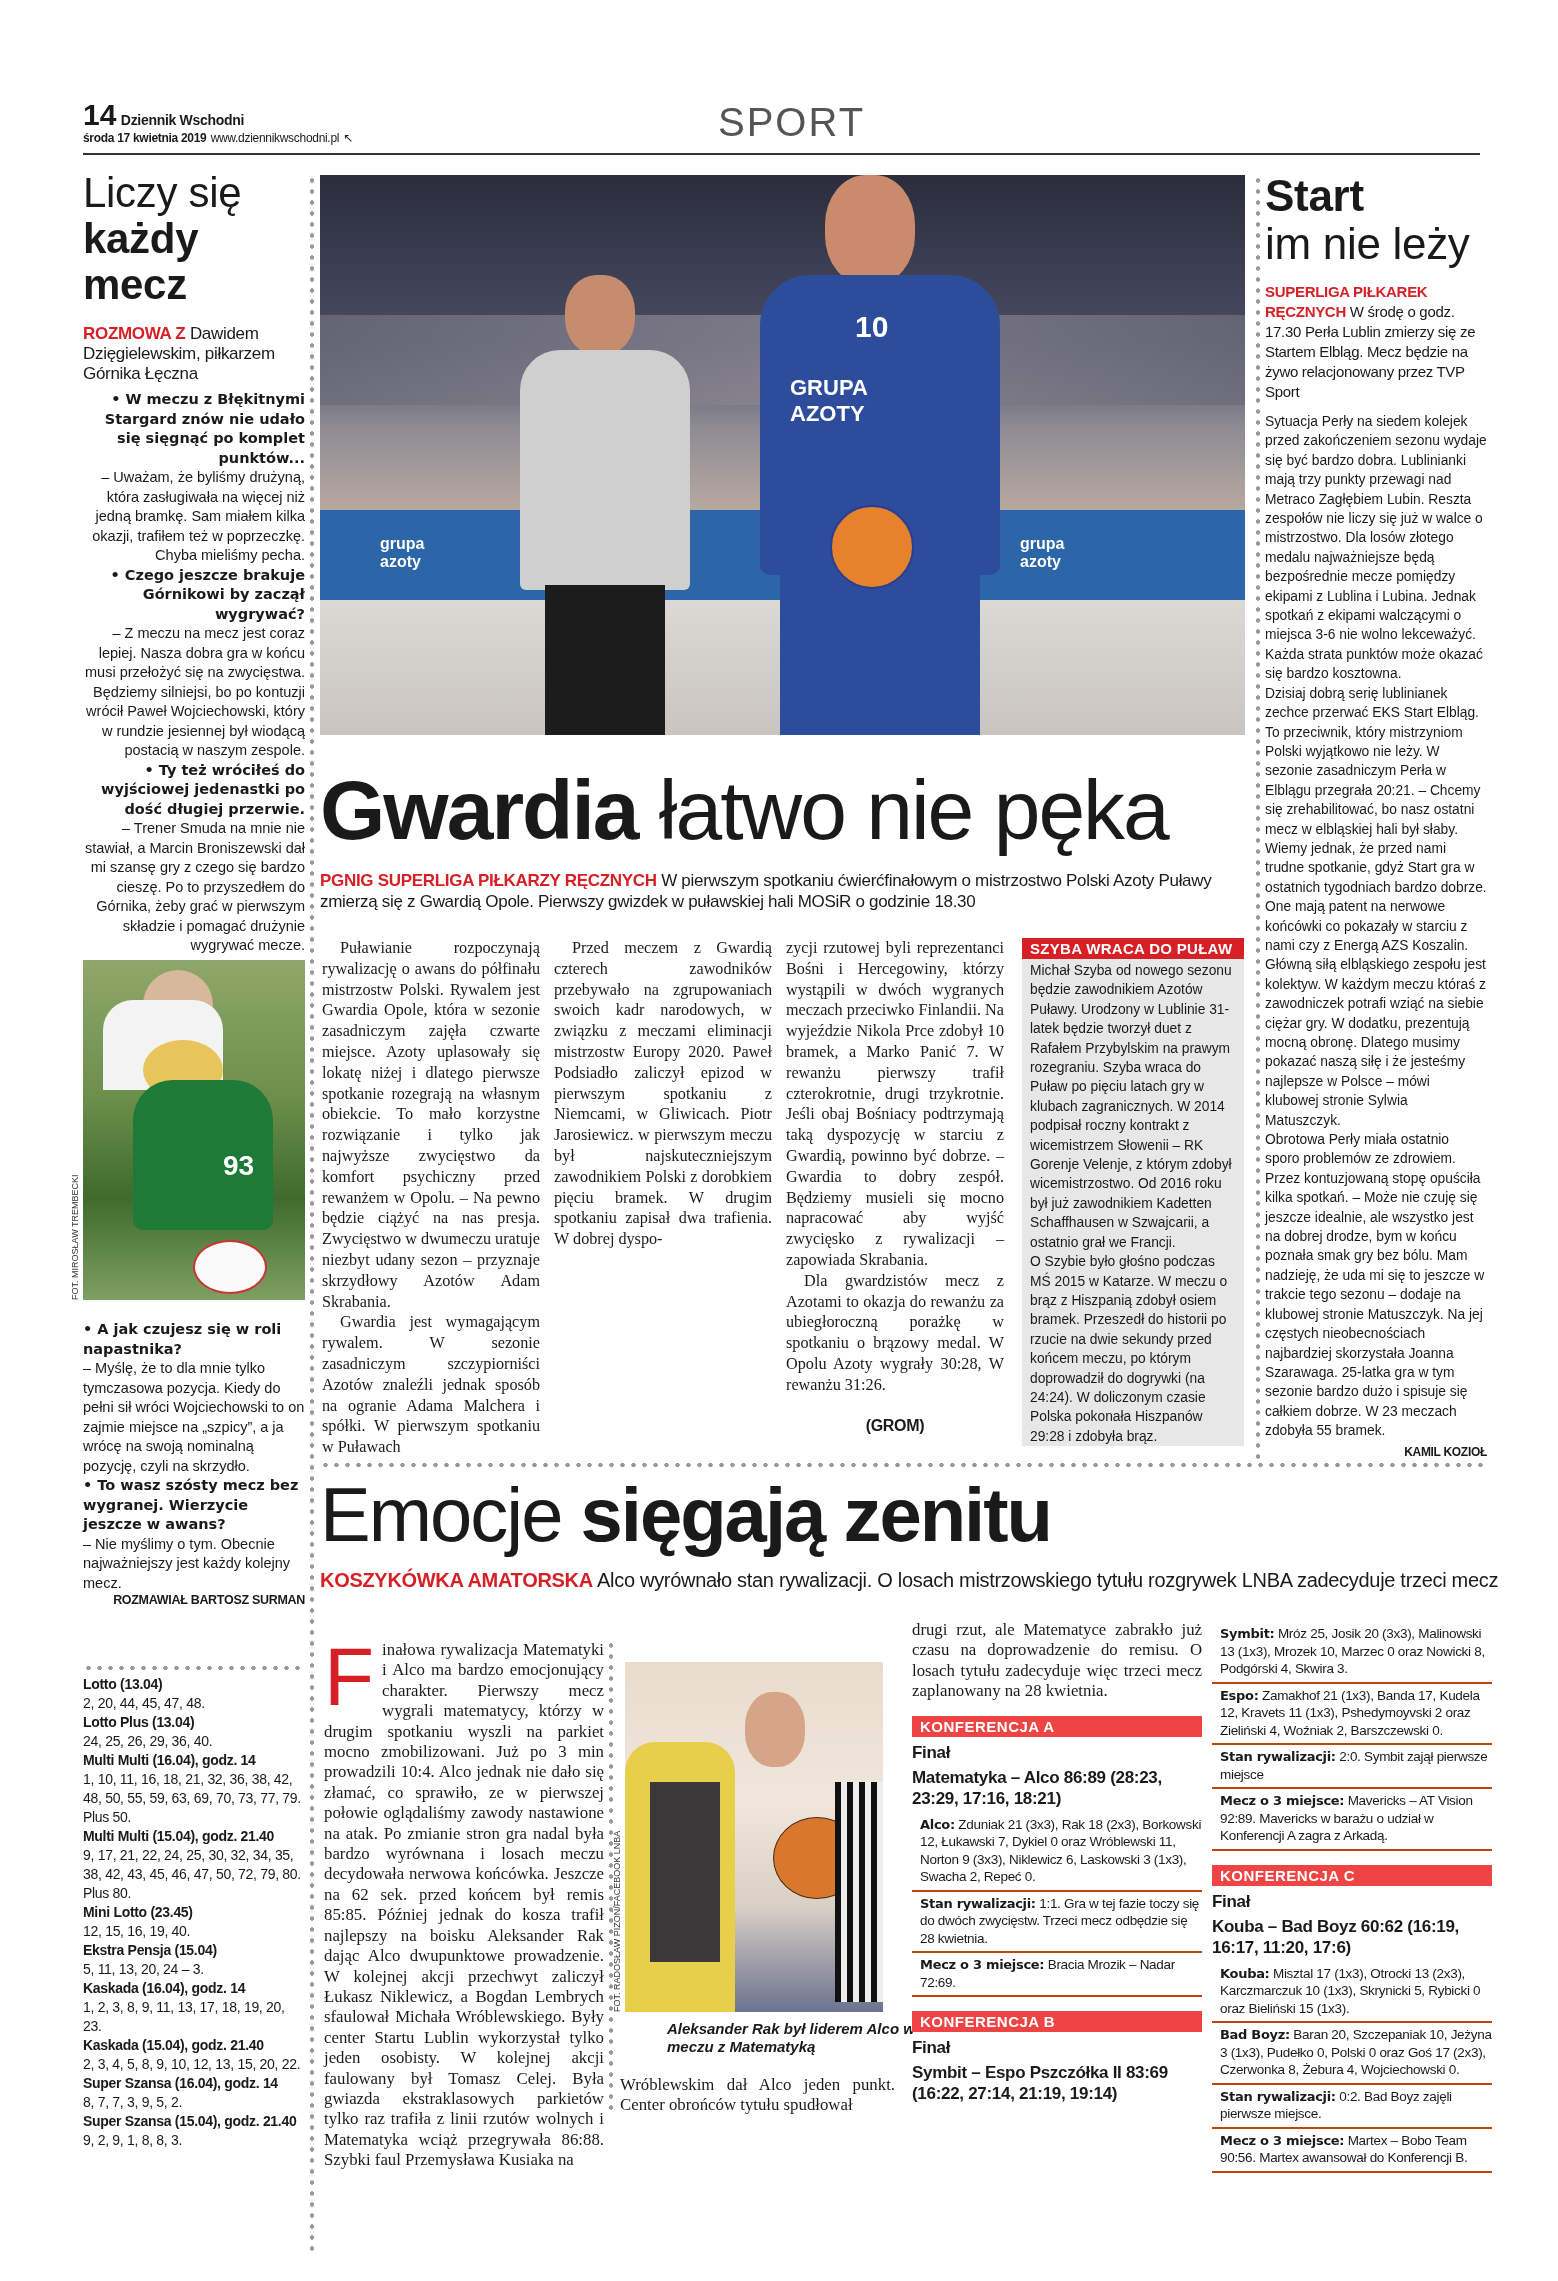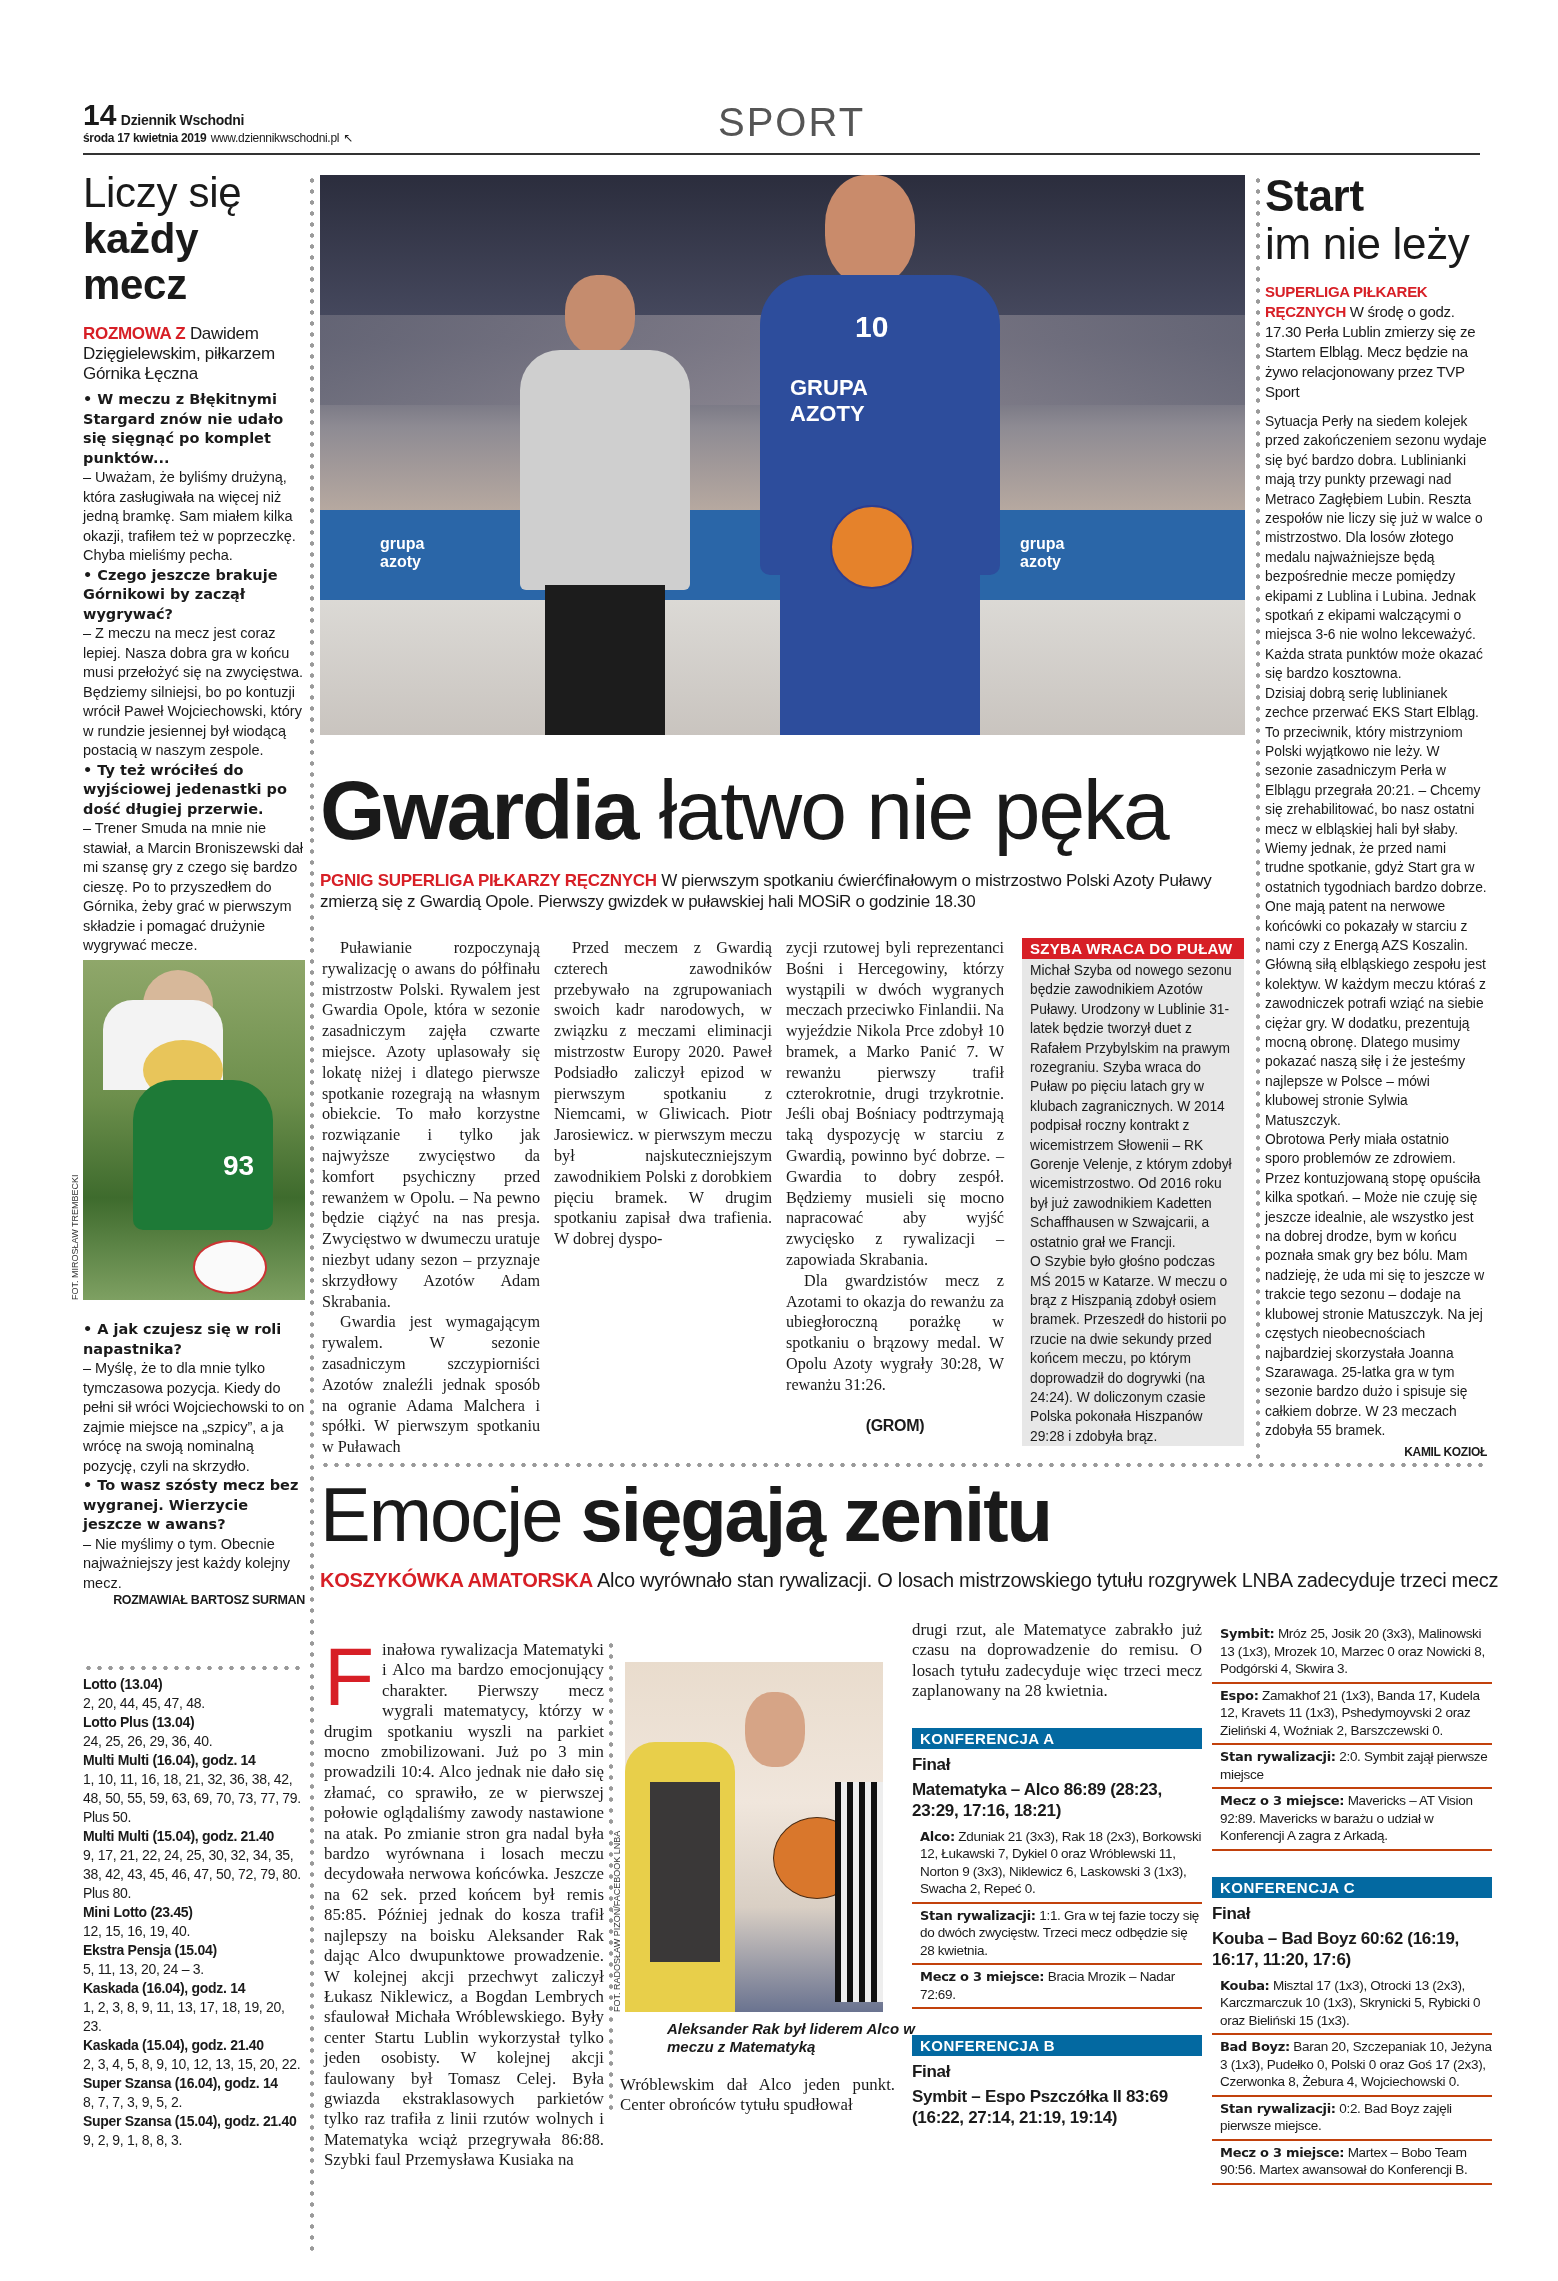--- a/index.html
+++ b/index.html
@@ -26,21 +26,21 @@
   .lotto p{margin:0;font-size:14px;line-height:19px;}
   .lotto .lt{font-weight:bold;}
   
   .col{font-size:16.2px;line-height:20.8px;text-align:justify;hyphens:manual;}
   .col p{margin:0;text-indent:18px;}
   
   .rcol{font-size:13.8px;line-height:19.4px;}
   .box{background:#e7e7e7;}
   .boxhead{background:#d71f26;color:#fff;font-weight:bold;font-size:15px;padding:2px 8px;letter-spacing:0.3px;}
   .boxtext{font-size:13.8px;line-height:19.4px;padding:2px 8px;}
-  .conf-h{background:#0369a1;color:#fff;font-weight:bold;font-size:15px;padding:2px 8px;letter-spacing:0.5px;margin-top:26px;}
+  .conf-h{background:#ef4444;color:#fff;font-weight:bold;font-size:15px;padding:2px 8px;letter-spacing:0.5px;margin-top:14px;}
   .fin{font-weight:bold;font-size:17px;margin:6px 0 4px;}
   .match{font-weight:bold;font-size:17px;line-height:21px;margin-bottom:4px;}
   .stat{font-size:13.5px;line-height:17.5px;border-bottom:2px solid #c2410c;padding:3px 0 4px 8px;}
   .stat b{font-family:"DejaVu Sans",sans-serif;font-size:13px;}
   .photo{position:absolute;overflow:hidden;}
   .credit{position:absolute;font-size:9px;color:#333;transform:rotate(-90deg);transform-origin:left top;white-space:nowrap;}
 </style>
 </head>
 <body>
 
@@ -58,21 +58,21 @@
   <div class="abs" style="left:0;top:53px;width:1397px;height:2px;background:#333;"></div>
 </div>
 
 <div class="abs" style="left:83px;top:170px;width:222px;">
   <div class="h-left1 cond">Liczy się</div>
   <div class="h-left2 cond">każdy mecz</div>
   <div class="lead cond" style="margin-top:16px;">
     <span class="red" style="font-weight:bold;">ROZMOWA Z</span>
     <span>Dawidem Dzięgielewskim, piłkarzem Górnika Łęczna</span>
   </div>
-  <div style="margin-top:6px;">
+  <div style="margin-top:6px;text-align:right;">
     <p class="q">• W meczu z Błękitnymi Stargard znów nie udało się sięgnąć po komplet punktów...</p>
     <p class="a">– Uważam, że byliśmy drużyną, która zasługiwała na więcej niż jedną bramkę. Sam miałem kilka okazji, trafiłem też w poprzeczkę. Chyba mieliśmy pecha.</p>
     <p class="q">• Czego jeszcze brakuje Górnikowi by zaczął wygrywać?</p>
     <p class="a">– Z meczu na mecz jest coraz lepiej. Nasza dobra gra w końcu musi przełożyć się na zwycięstwa. Będziemy silniejsi, bo po kontuzji wrócił Paweł Wojciechowski, który w rundzie jesiennej był wiodącą postacią w naszym zespole.</p>
     <p class="q">• Ty też wróciłeś do wyjściowej jedenastki po dość długiej przerwie.</p>
     <p class="a">– Trener Smuda na mnie nie stawiał, a Marcin Broniszewski dał mi szansę gry z czego się bardzo cieszę. Po to przyszedłem do Górnika, żeby grać w pierwszym składzie i pomagać drużynie wygrywać mecze.</p>
   </div>
 </div>
 
 <div class="photo" style="left:83px;top:960px;width:222px;height:340px;background:linear-gradient(180deg,#8fa76a 0%,#6d8f4c 40%,#3e6b2d 70%,#7ea062 100%);">

